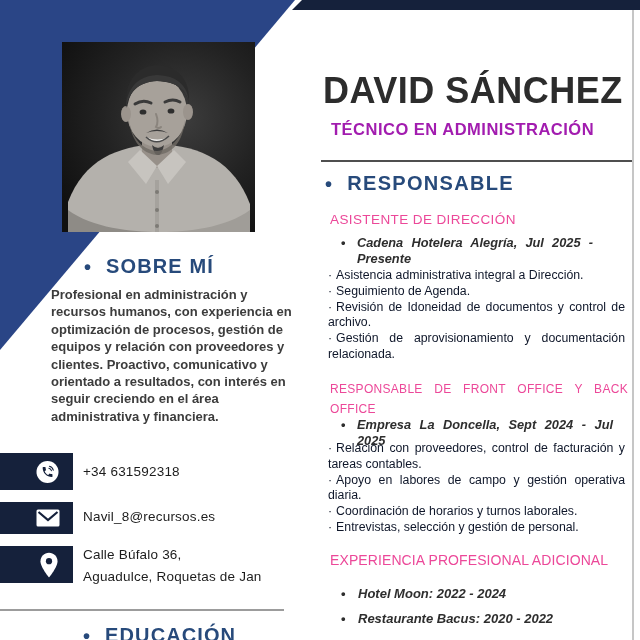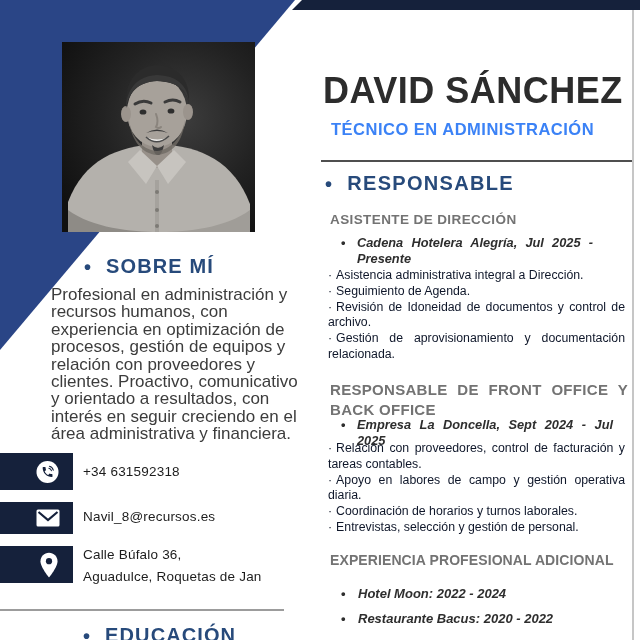--- a/index.html
+++ b/index.html
@@ -18,47 +18,47 @@
     background: #c6c6c6; }
   
   .photo { position: absolute; left: 62px; top: 42px; width: 193px; height: 190px; }
   .photo svg { display: block; width: 100%; height: 100%; }
   
   .sec-heading { position: absolute; display: flex; align-items: center;
     color: #274a7b; font-weight: 800; letter-spacing: 1.1px; font-size: 20px; }
   .sec-heading .blt { font-size: 20px; margin-right: 14px; line-height: 1; }
   .about-heading { left: 84px; top: 255px; }
   .about-text { position: absolute; left: 51px; top: 286px; width: 251px;
-    font-size: 17px; line-height: 17.4px; color: #3c3c3c; }
+    font-size: 13px; line-height: 17.4px; color: #3c3c3c; font-weight: bold; }
   .contact-bar { position: absolute; left: 0; width: 73px; background: #15213b; }
   .bar-phone { top: 453px; height: 37px; }
   .bar-email { top: 502px; height: 32px; }
   .bar-address { top: 546px; height: 37px; }
   .contact-bar svg { position: absolute; top: 50%; transform: translateY(-50%); }
   .contact-text { position: absolute; left: 83px; font-size: 13.5px; font-weight: 400;
     color: #1c1c1c; letter-spacing: 0.2px; }
   .txt-phone { top: 464px; }
   .txt-email { top: 509px; }
   .txt-address { top: 544px; line-height: 21.5px; }
   .divider { position: absolute; left: 0; top: 609px; width: 284px; height: 2px;
     background: #9c9c9c; }
   .edu-heading { left: 83px; top: 624px; }
   
   .rcol { position: absolute; left: 321px; top: 0; width: 311px; height: 461px; margin-top: 8px; }
   .name { position: absolute; left: 2px; top: 62px; font-size: 36px; font-weight: 800;
     letter-spacing: 0.5px; color: #2c2c2c; white-space: nowrap; }
   .subtitle { position: absolute; left: 10px; top: 112px; font-size: 16.5px;
-    font-weight: 800; line-height: 18px; letter-spacing: 0.5px; color: #3b82f6; }
+    font-weight: 800; line-height: 18px; letter-spacing: 0.5px; color: #a21caf; }
   .rule { position: absolute; left: 0; top: 152px; width: 311px; height: 2px;
     background: #4f4f4f; }
   .exp-heading { left: 4px; top: 164px; letter-spacing: 1.3px; }
-  .job-title { position: absolute; left: 9px; font-size: 13.5px; font-weight: 700;
-    color: #737373; letter-spacing: 0.4px; }
+  .job-title { position: absolute; left: 9px; font-size: 13.5px; font-weight: 400;
+    color: #ec4899; letter-spacing: 0.4px; }
   .jt1 { top: 204px; width: 300px; }
-  .jt2 { top: 372px; width: 298px; font-size: 15px; line-height: 19.5px;
+  .jt2 { top: 372px; width: 298px; font-size: 12px; line-height: 19.5px;
     text-align: justify; letter-spacing: 0.3px; }
   .jt3 { top: 544px; width: 302px; font-size: 14px; letter-spacing: 0.1px;
     white-space: nowrap; }
   .job-meta { position: absolute; font-style: italic; font-weight: 600;
     color: #2e2e2e; font-size: 12.8px; line-height: 16px; text-align: justify;
     padding-left: 16px; }
   .job-meta .blt { position: absolute; left: 0; top: 0; font-style: normal; }
   .jm1 { left: 20px; top: 227px; width: 252px; }
   .jm2 { left: 20px; top: 409px; width: 272px; }
   .duties { position: absolute; left: 7px; width: 297px; font-size: 12.3px;

